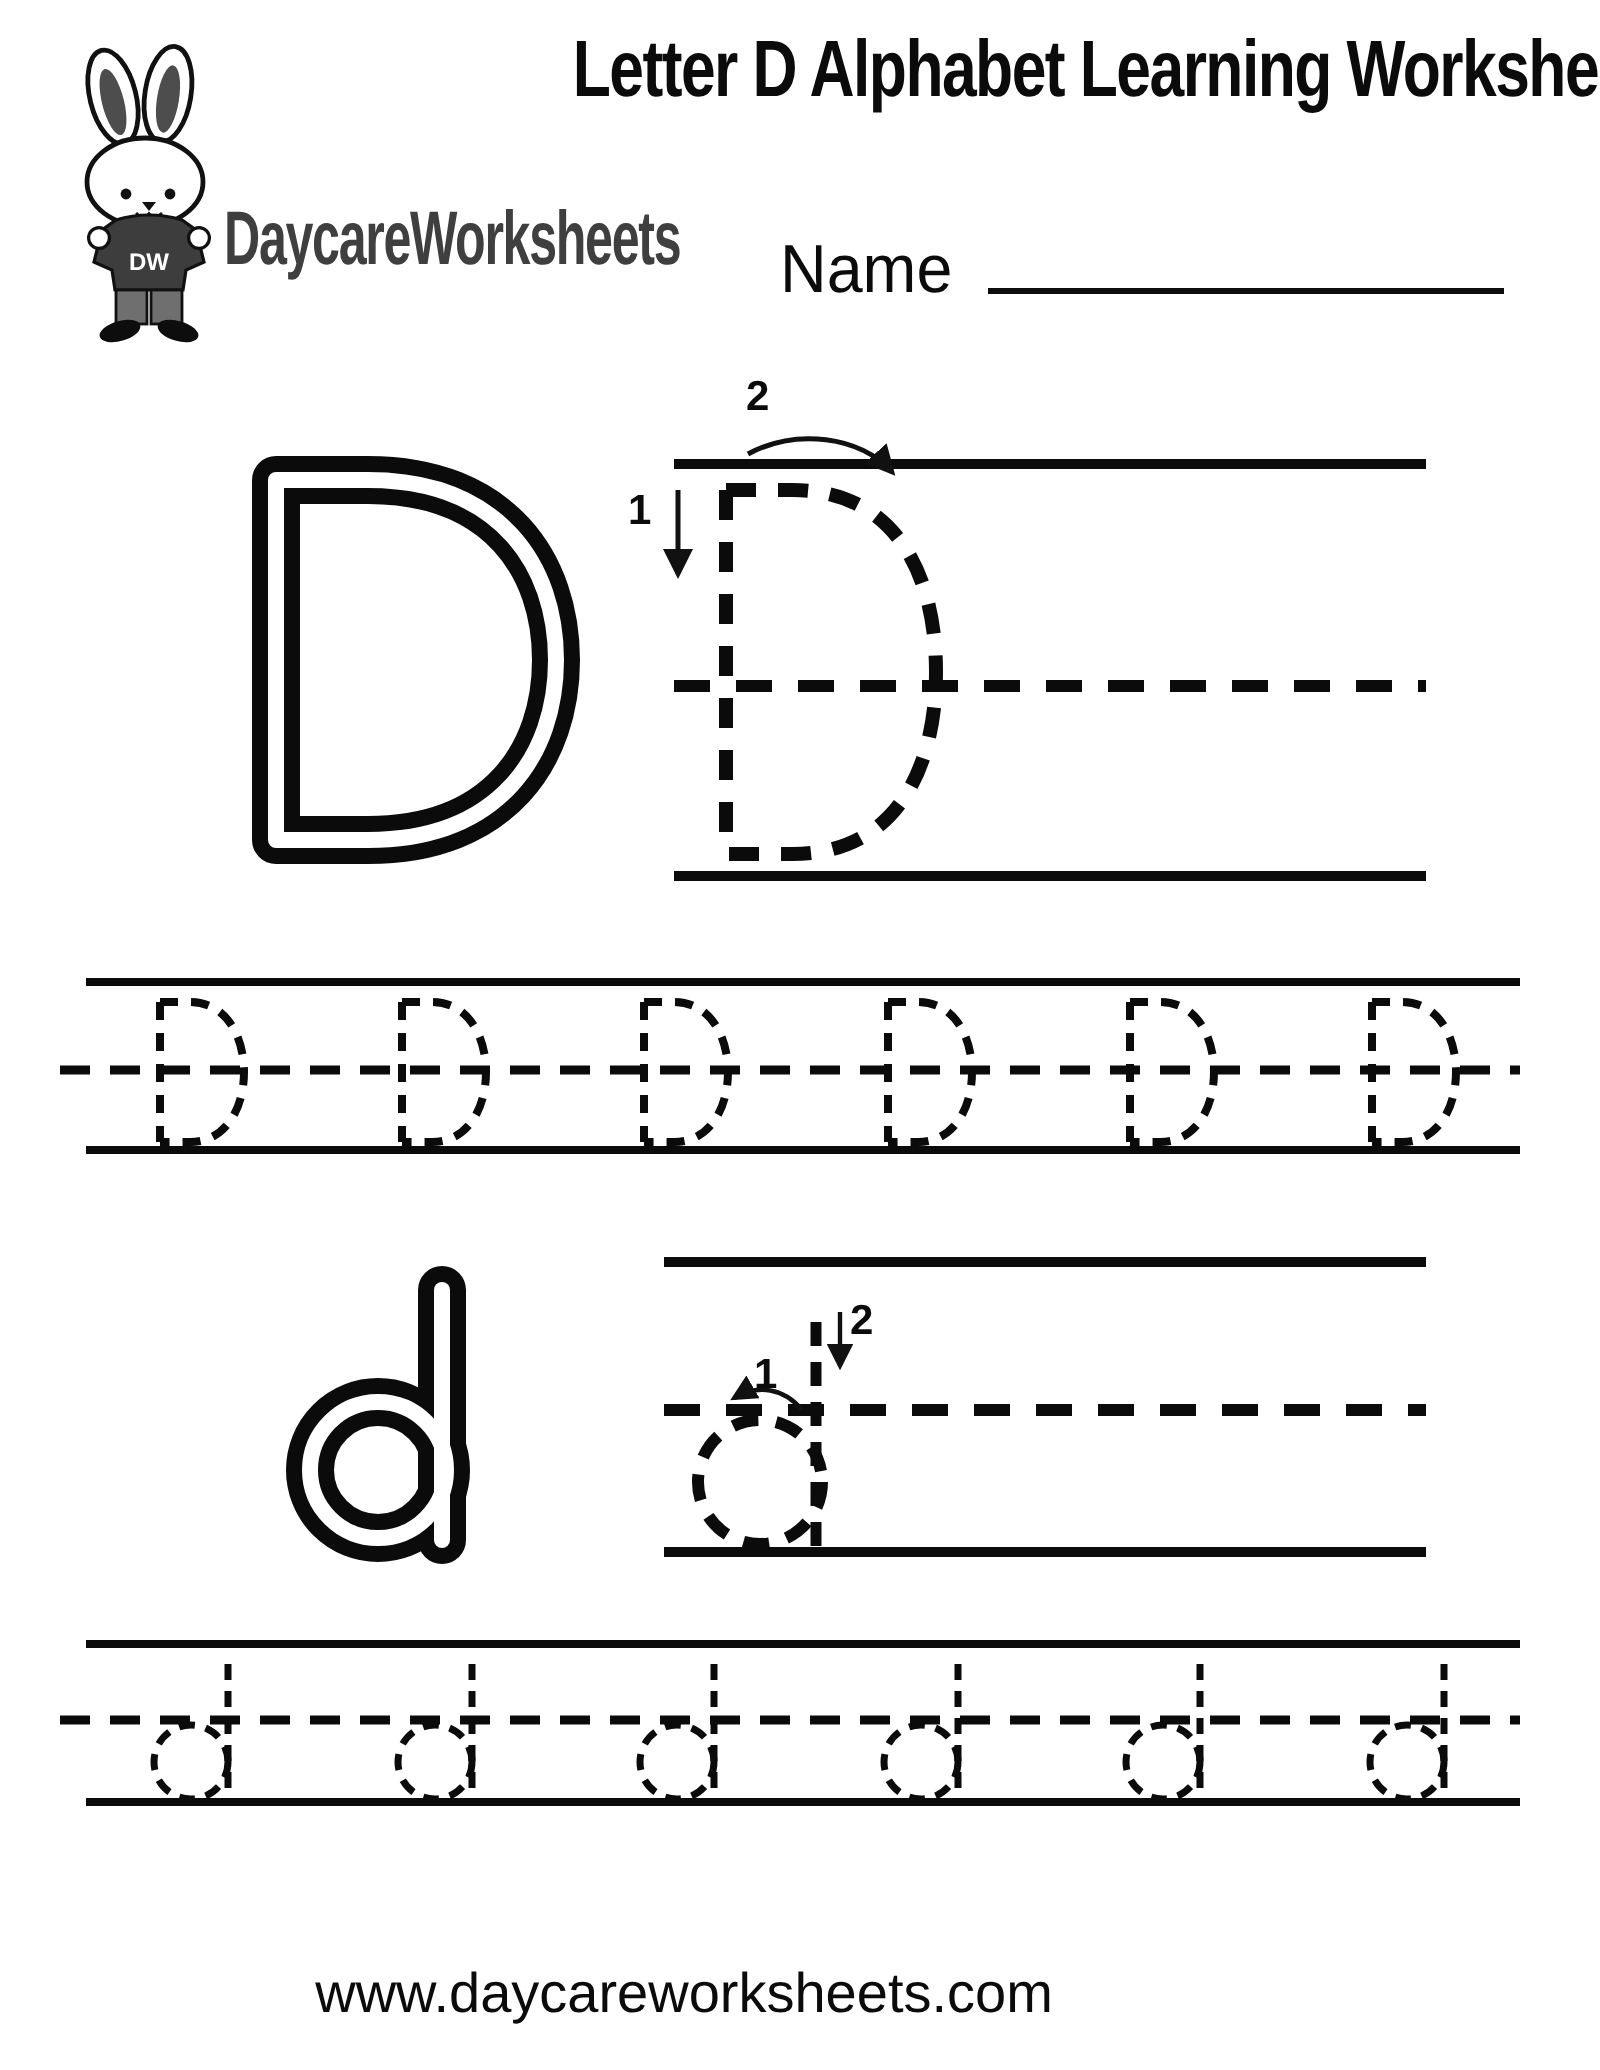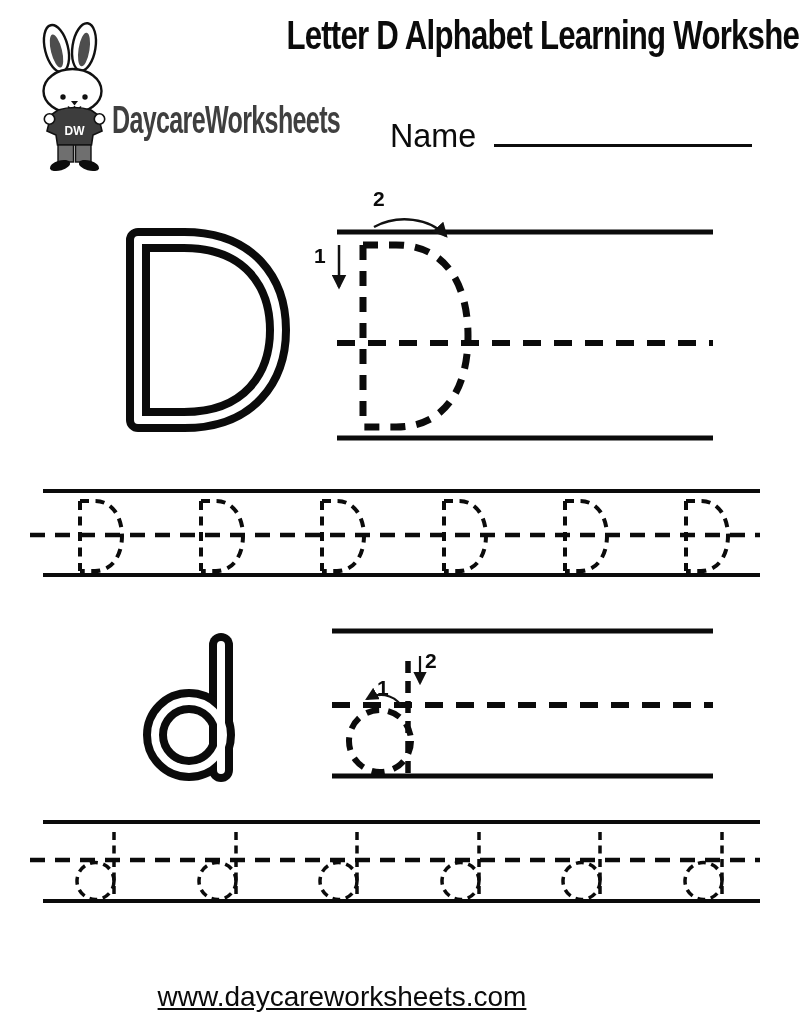--- a/index.html
+++ b/index.html
@@ -25,21 +25,21 @@
     transform:scaleX(.95);transform-origin:left top;
   }
   .name-line{left:494px;top:144px;width:258px;height:3px;background:#0d0d0d;}
   .stepnum{font-size:21px;font-weight:600;line-height:1;}
   .step-u2{left:373px;top:188px;}
   .step-u1{left:314px;top:245px;}
   .step-l2{left:425px;top:650px;}
   .step-l1{left:377px;top:677px;}
   .footer{
     left:0;top:981px;width:684px;text-align:center;
-    font-size:28px;font-weight:400;letter-spacing:0;text-decoration:underline;
+    font-size:28px;font-weight:400;letter-spacing:0;
   }
   svg{display:block;}
 </style>
 </head>
 <body>
 
 <div id="page">
 
   <svg class="abs" style="left:28px;top:14px;" width="92" height="162" viewBox="0 0 92 162">
     <g>

